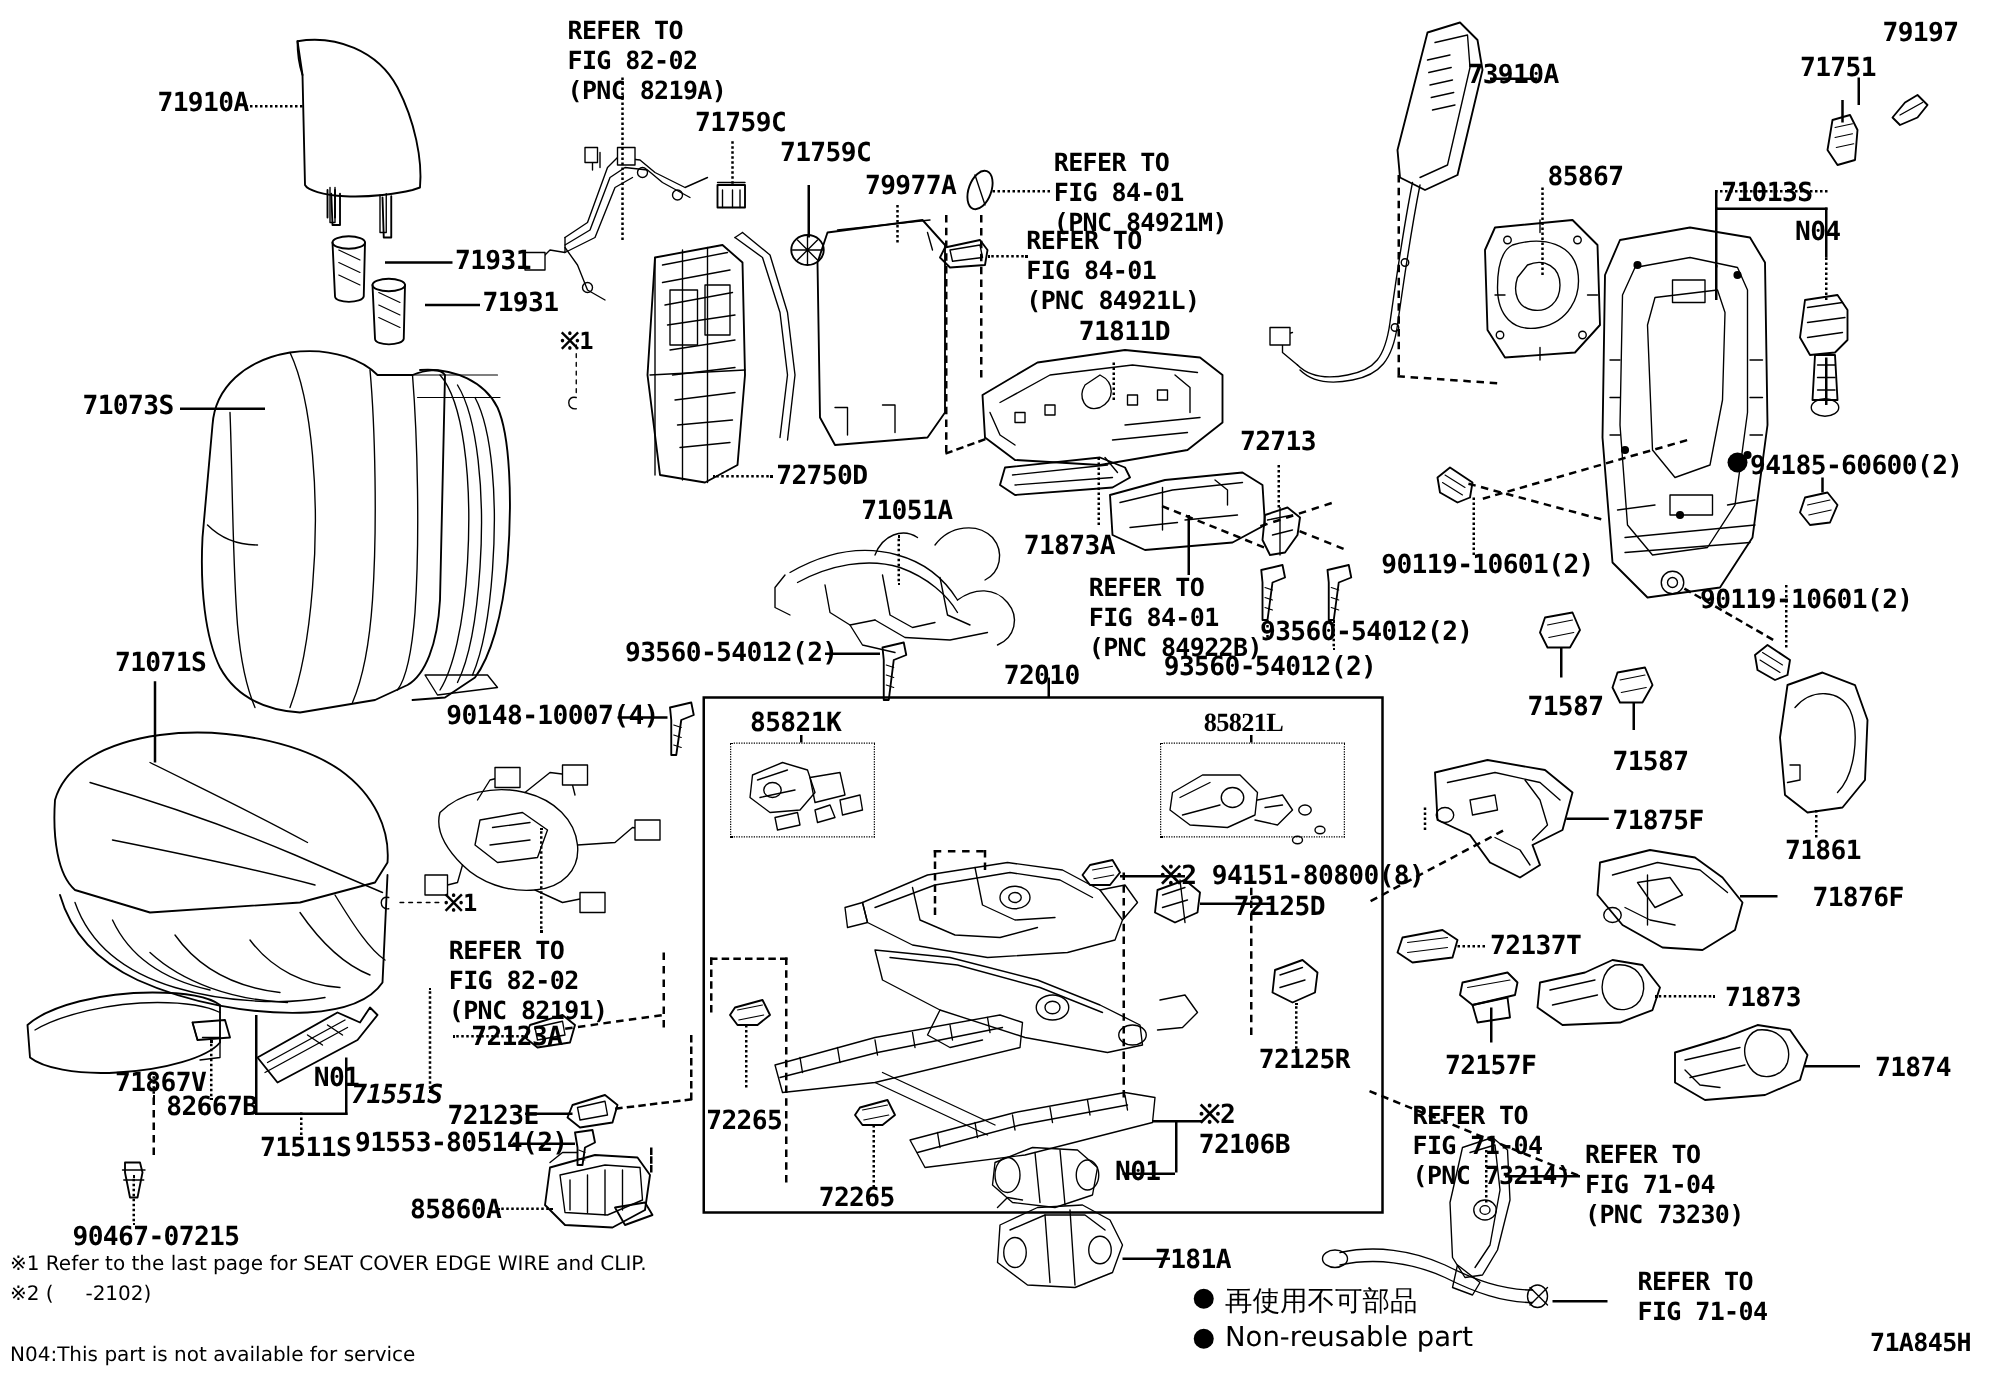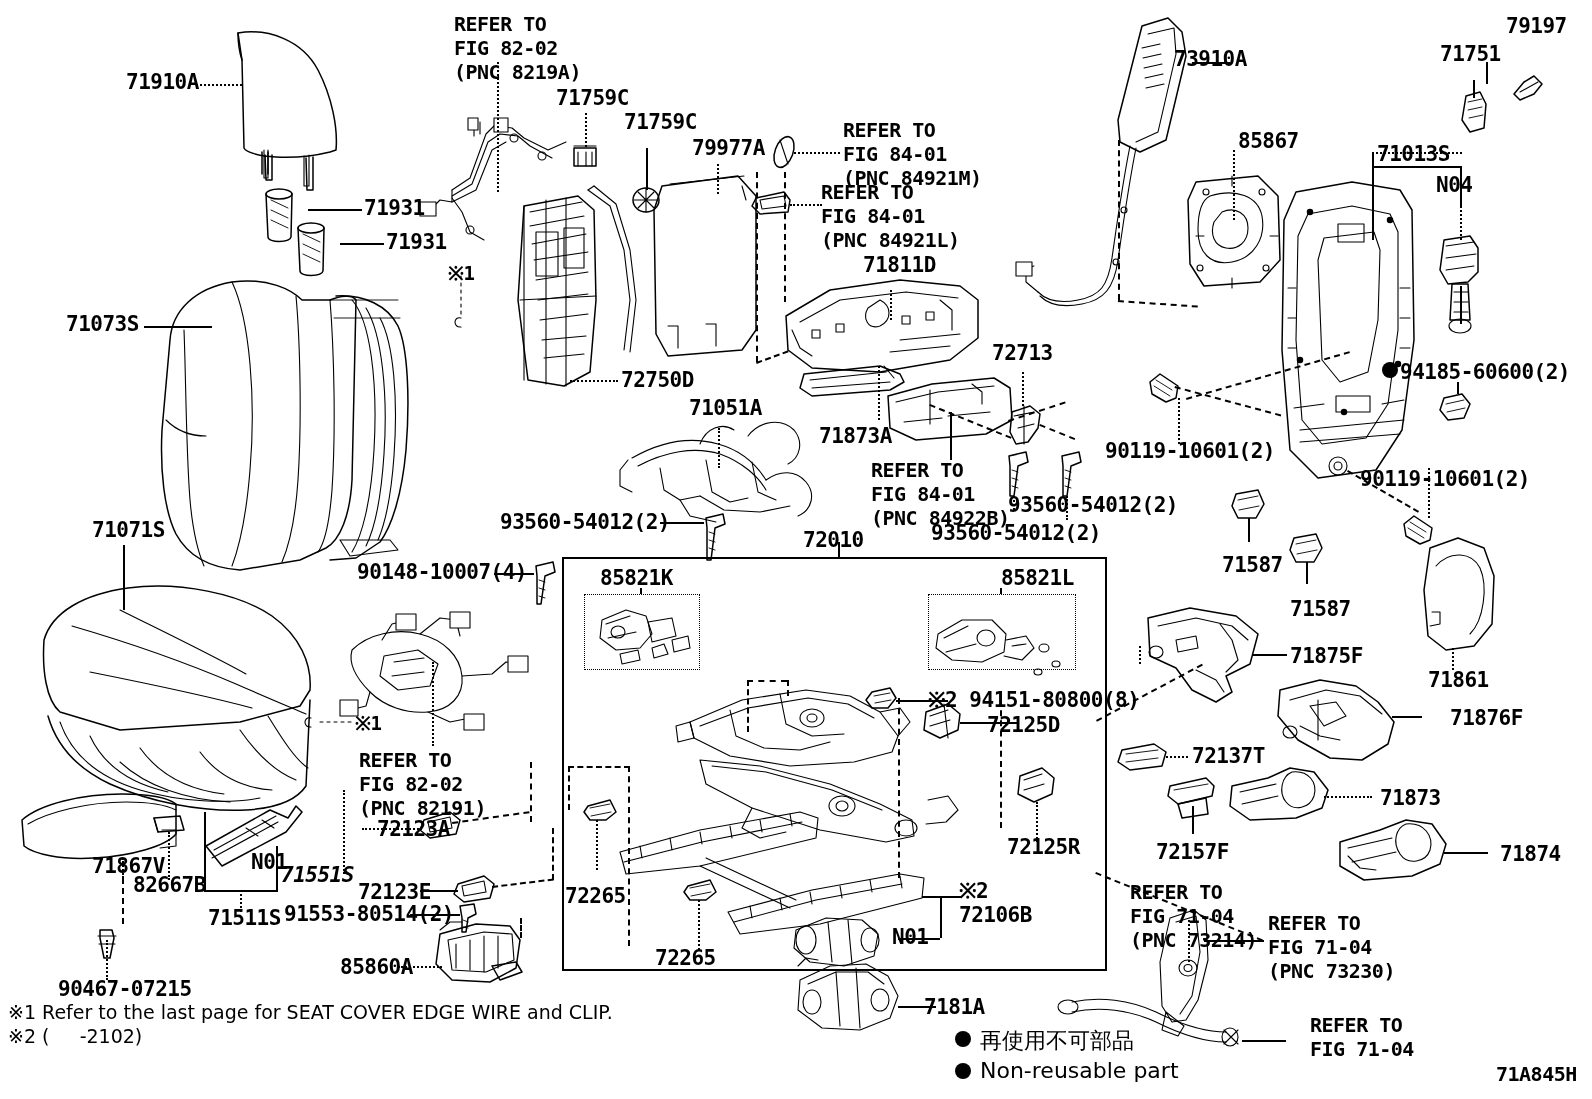--- a/index.html
+++ b/index.html
@@ -19,21 +19,21 @@
     font-weight:700;
     letter-spacing:-0.5px;
     white-space:pre;
     color:#000;
   }
   .lbl.sm{font-size:19px;}
   .lbl.refer{font-size:20px;line-height:1.2;}
   .note{
     position:absolute;
     font-family:"DejaVu Sans","Liberation Sans",sans-serif;
-    font-size:19px;
+    font-size:16px;
     white-space:pre;
     color:#000;
   }
   .note.jp{font-family:"DejaVu Sans","Liberation Sans",sans-serif;}
   .code{
     position:absolute;
     font-family:"DejaVu Sans Mono","Liberation Mono",monospace;
     font-size:20px;font-weight:700;letter-spacing:-0.5px;
   }
   .dot{position:absolute;border-top:2px dotted #000;height:0;}
@@ -603,42 +603,42 @@
   <div class="lbl" style="left:1290px;top:644px;">71875F</div>
   <div class="lbl" style="left:1426px;top:706px;margin-left:24px;">71876F</div>
   <div class="lbl" style="left:1192px;top:744px;">72137T</div>
   <div class="lbl" style="left:1380px;top:786px;">71873</div>
   <div class="lbl" style="left:1156px;top:840px;">72157F</div>
   <div class="lbl" style="left:1500px;top:842px;">71874</div>
 
   <div class="lbl" style="left:377px;top:817px;">72123A</div>
   <div class="lbl" style="left:358px;top:880px;text-align:center;">72123E</div>
   <div class="lbl" style="left:284px;top:902px;">91553-80514(2)</div>
-  <div class="lbl" style="left:340px;top:955px;text-align:center;">85860A</div>
+  <div class="lbl" style="left:328px;top:955px;text-align:center;">85860A</div>
   <div class="lbl refer" style="left:359px;top:748px;">REFER TO
 FIG 82-02
 (PNC 82191)</div>
   <div class="lbl sm" style="left:355px;top:712px;">※1</div>
   <div class="lbl sm" style="left:448px;top:262px;">※1</div>
   <svg class="art" style="pointer-events:none;" viewBox="0 0 1592 1099">
     <path class="thin" d="M311 718 C 303 716 303 728 311 727"></path>
     <path class="thin" d="M320 722 L 352 722" style="stroke-dasharray:3 4"></path>
     <path class="thin" d="M461 318 C 453 316 453 328 461 327"></path>
     <path class="thin" d="M461 276 L 461 318" style="stroke-dasharray:3 4"></path>
   </svg>
 
   <div class="lbl" style="left:92px;top:854px;">71867V</div>
   <div class="lbl" style="left:133px;top:873px;">82667B</div>
   <div class="lbl" style="left:208px;top:906px;">71511S</div>
   <div class="lbl" style="left:251px;top:850px;">N01</div>
   <div class="lbl" style="left:58px;top:977px;">90467-07215</div>
 
   <div class="lbl" style="left:803px;top:528px;">72010</div>
   <div class="lbl" style="left:600px;top:566px;">85821K</div>
-  <div class="lbl" style="left:1001px;top:566px;">85821L</div>
+  <div class="lbl" style="left:963px;top:566px;font-family:Liberation Serif, serif;">85821L</div>
   <div class="lbl" style="left:928px;top:688px;">※2 94151-80800(8)</div>
   <div class="lbl" style="left:987px;top:713px;">72125D</div>
   <div class="lbl" style="left:1007px;top:835px;">72125R</div>
   <div class="lbl" style="left:565px;top:884px;">72265</div>
   <div class="lbl" style="left:655px;top:946px;">72265</div>
   <div class="lbl" style="left:959px;top:879px;line-height:1.15;">※2
 72106B</div>
   <div class="lbl" style="left:892px;top:925px;">N01</div>
   <div class="lbl" style="left:924px;top:995px;">7181A</div>
 
@@ -651,16 +651,17 @@
   <div class="lbl refer" style="left:1310px;top:1013px;">REFER TO
 FIG 71-04</div>
 
   <div class="bullet" style="left:955px;top:1031px;"></div>
   <div class="note jp" style="left:980px;top:1026px;font-size:22px;">再使用不可部品</div>
   <div class="bullet" style="left:955px;top:1063px;"></div>
   <div class="note" style="left:980px;top:1058px;font-size:22px;">Non-reusable part</div>
 
   <div class="note" style="left:8px;top:1001px;">※1 Refer to the last page for SEAT COVER EDGE WIRE and CLIP.</div>
   <div class="note" style="left:8px;top:1025px;">※2 (     -2102)</div>
+  <div class="note" style="left:8px;top:1074px;">N04:This part is not available for service</div>
 
   <div class="code" style="left:1496px;top:1062px;">71A845H</div>
 
 </div>
 
 </body></html>

